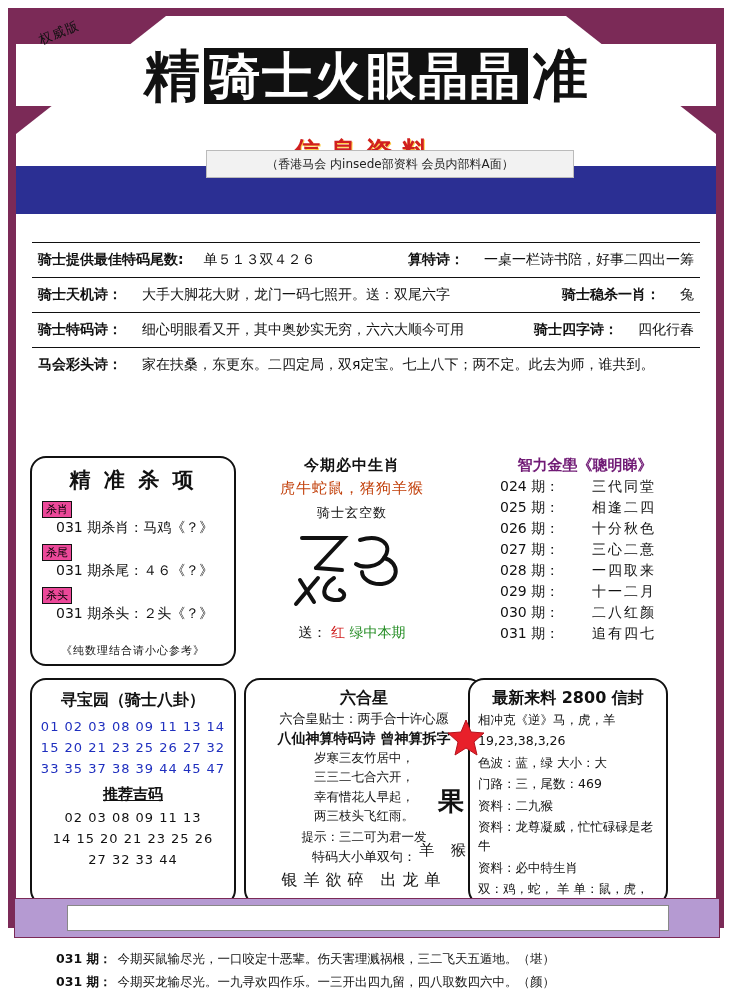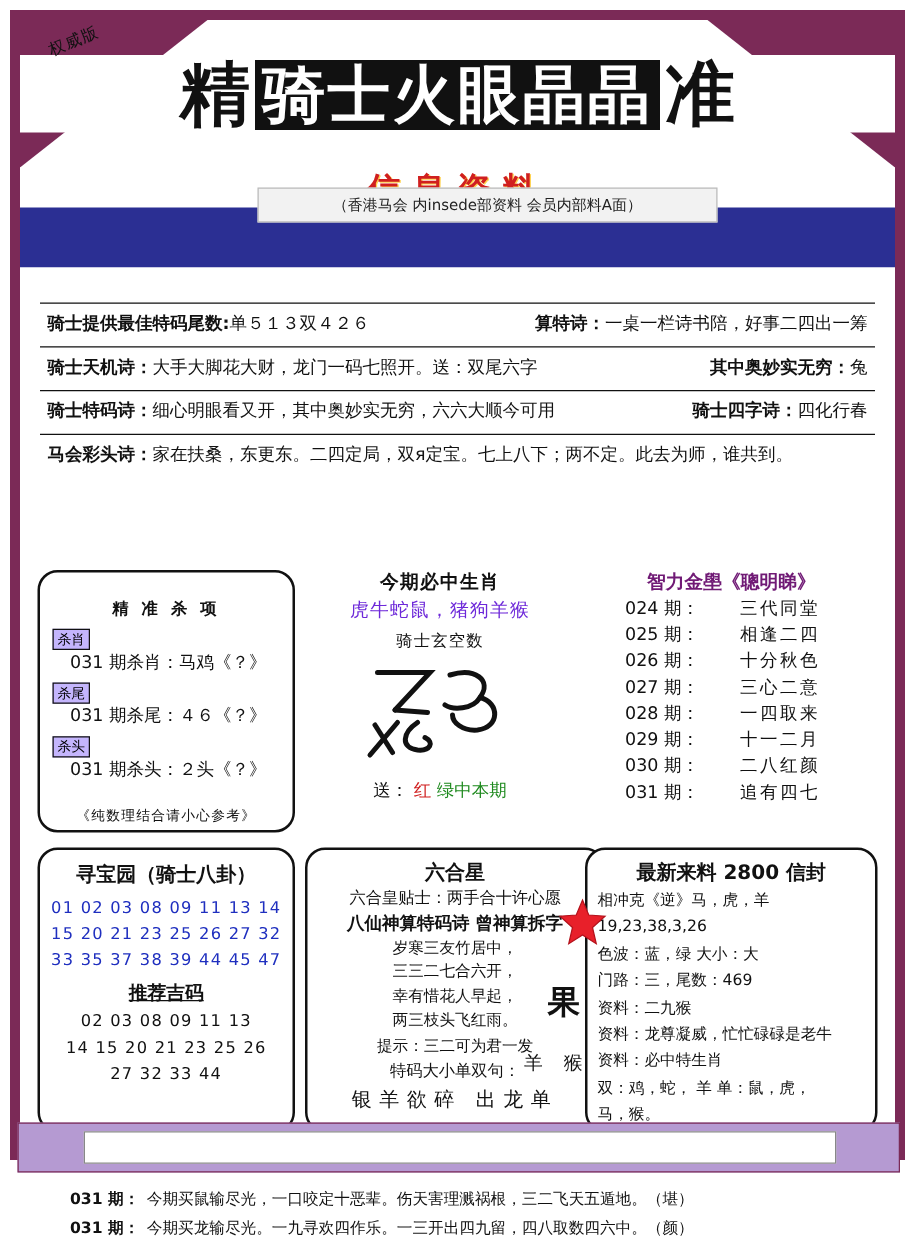--- a/index.html
+++ b/index.html
@@ -84,68 +84,68 @@
     background:#ffffff;
   }
   
   .rows{
     position:absolute;left:16px;top:226px;width:668px;
   }
   .prow{
     border-top:1px solid #111;
     padding:7px 6px 8px 6px;
     font-size:14px;color:#111;
-    display:flex;flex-wrap:wrap;gap:0;align-items:baseline;
+    display:flex;flex-wrap:wrap;gap:20px;align-items:baseline;
     line-height:1.35;
   }
   .prow.first{border-top:1px solid #111;}
   .plabel{font-weight:bold;white-space:nowrap;}
   .ptext{white-space:nowrap;}
   .sp{flex:1 1 auto;min-width:6px;}
   
   .mid{
     position:absolute;left:14px;top:440px;width:672px;height:450px;
   }
   .card{
     position:absolute;
     border:2px solid #111;
     border-radius:16px;
     background:#ffffff;
     box-sizing:border-box;
   }
   .col-left{left:0;top:0;width:206px;height:210px;}
   .col-left2{left:0;top:222px;width:206px;height:228px;}
   .col-mid{left:214px;top:222px;width:240px;height:228px;}
-  .col-right{left:438px;top:222px;width:234px;height:228px;}
+  .col-right{left:438px;top:222px;width:200px;height:228px;}
   .blk-title{
-    text-align:center;font-weight:bold;font-size:13px;color:#111;
-    letter-spacing:3px;margin-top:20px;
+    text-align:center;font-weight:bold;font-size:21px;color:#111;
+    letter-spacing:3px;margin-top:8px;
   }
   .kill-item{
     margin:4px 0 0 0;position:relative;padding:0 6px;
   }
   .kill-tag{
     display:inline-block;border:1px solid #111;font-size:11px;
-    padding:0 3px;margin-left:4px;background:#c4b5fd;
+    padding:0 3px;margin-left:4px;background:#ec4899;
   }
   .kill-line{
     font-size:14px;color:#111;padding-left:18px;margin-top:1px;
     white-space:nowrap;
   }
   .kill-note{
     font-size:11px;text-align:center;margin-top:20px;color:#111;
     letter-spacing:1px;
   }
   
   .mtop{
     position:absolute;left:214px;top:0;width:216px;height:210px;
     text-align:center;
   }
   .mtop .h1{font-size:15px;font-weight:bold;color:#111;letter-spacing:1px;}
-  .mtop .r1{font-size:15px;color:#6d28d9;margin-top:4px;letter-spacing:1px;}
+  .mtop .r1{font-size:15px;color:#c2410c;margin-top:4px;letter-spacing:1px;}
   .mtop .h2{font-size:13px;color:#111;margin-top:6px;letter-spacing:1px;}
   .scribble{
     position:relative;height:96px;margin-top:2px;
   }
   .send-line{
     font-size:14px;color:#111;margin-top:4px;
   }
   .send-green{color:#1f8a1f;}
   
   .rtop{
@@ -249,21 +249,21 @@
           <span class="ptext">单５１３双４２６</span>
           <span class="sp"></span>
           <span class="plabel">算特诗：</span>
           <span class="ptext">一桌一栏诗书陪，好事二四出一筹</span>
         </div>
 
         <div class="prow">
           <span class="plabel">骑士天机诗：</span>
           <span class="ptext">大手大脚花大财，龙门一码七照开。送：双尾六字</span>
           <span class="sp"></span>
-          <span class="plabel">其中奥妙实无穷：</span>
+          <span class="plabel">骑士稳杀一肖：</span>
           <span class="ptext">兔</span>
         </div>
 
 
         <div class="prow">
           <span class="plabel">骑士特码诗：</span>
           <span class="ptext">细心明眼看又开，其中奥妙实无穷，六六大顺今可用</span>
           <span class="sp"></span>
           <span class="plabel">骑士四字诗：</span>
           <span class="ptext">四化行春</span>

